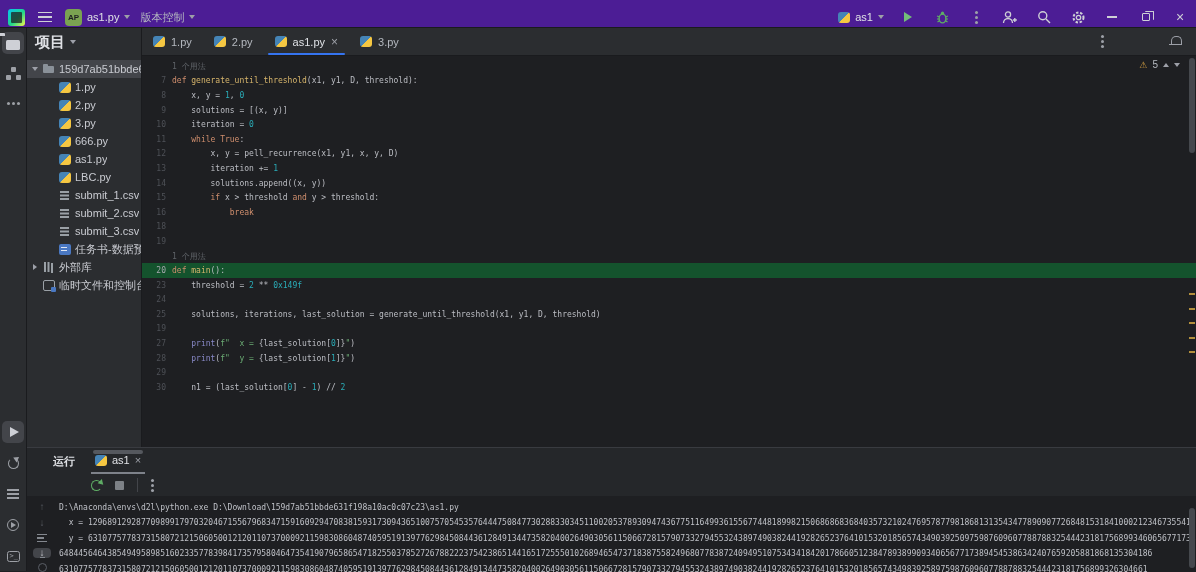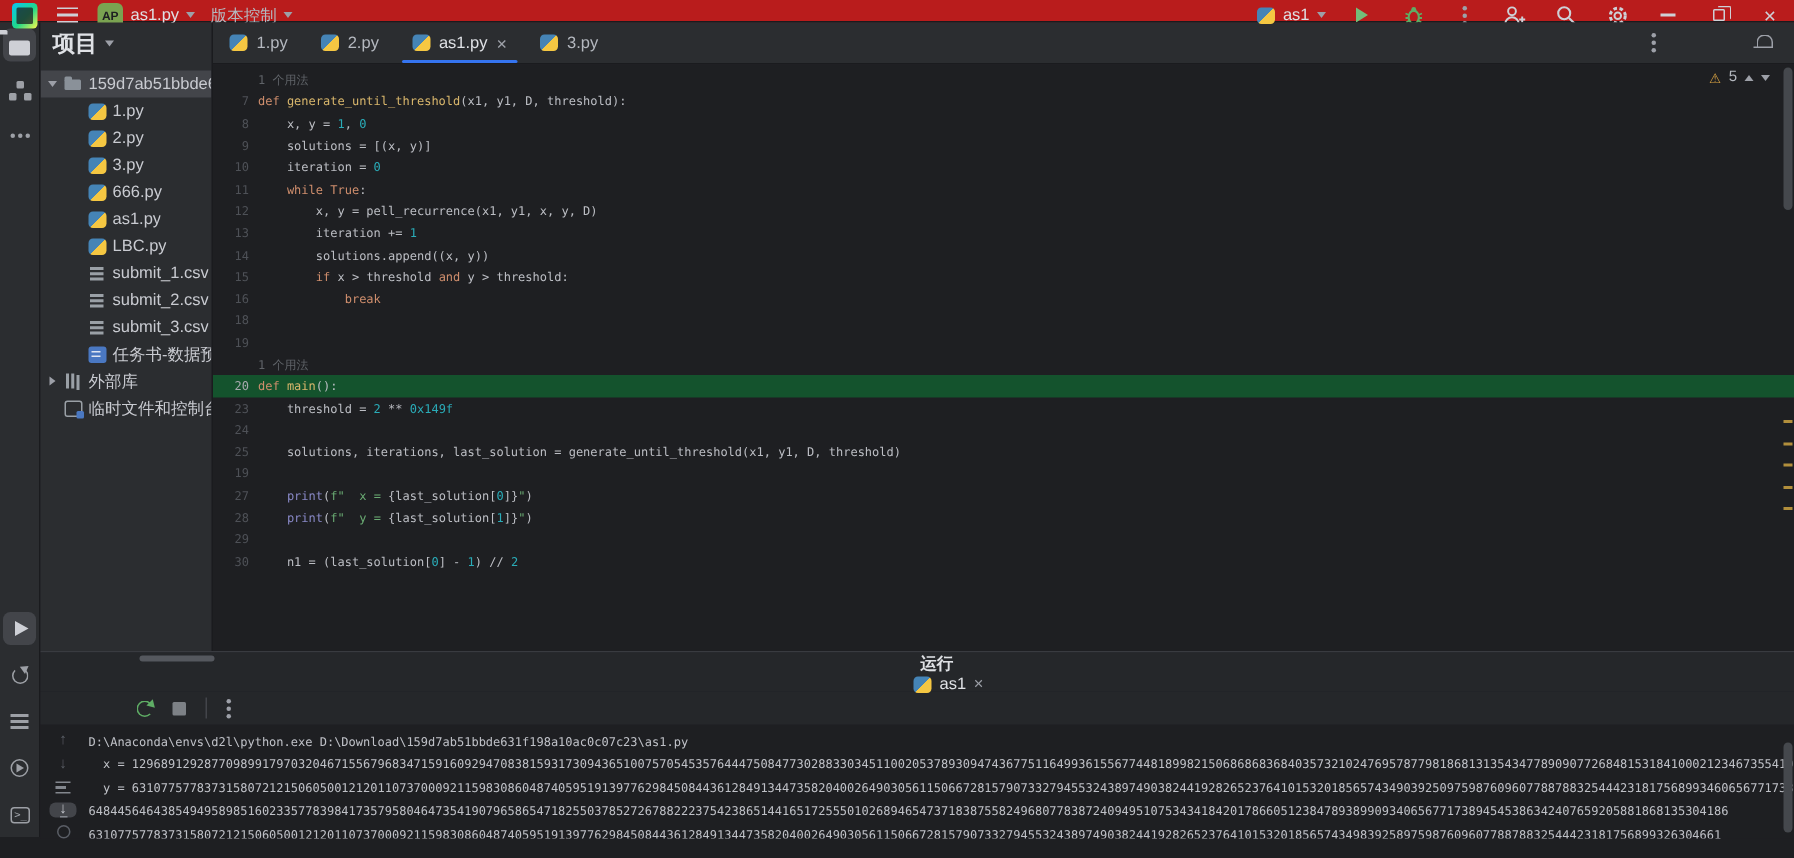--- a/index.html
+++ b/index.html
@@ -1,20 +1,20 @@
 <!DOCTYPE html>
 <html><head>
 <meta charset="utf-8">
 <style>
   * { margin:0; padding:0; box-sizing:border-box; }
   html,body { width:1196px; height:572px; overflow:hidden; background:#1e1f22;
     font-family:"Liberation Sans", sans-serif; color:#bcbec4; }
 
   
-  .titlebar { height:15px; background:#b91c1c; display:flex; align-items:flex-start;
+  .titlebar { height:28px; background:#4c1d95; display:flex; align-items:flex-end;
     border-bottom:1px solid #1a1b1e; padding:0 6px 0 8px; }
   .tb-left { display:flex; align-items:center; gap:10px; }
   .tb-spacer { flex:1; }
   .tb-right { display:flex; align-items:center; gap:14px; }
   .logo { width:17px; height:17px; border-radius:3px;
     background:linear-gradient(135deg,#07c3f2 0%,#21d789 55%,#fcf84a 100%); position:relative; }
   .logo::after{content:"";position:absolute;inset:3px;background:#1e1f22;border-radius:1px;opacity:.75}
   .ham { width:14px; height:10px; border-top:1.5px solid #ced0d6; border-bottom:1.5px solid #ced0d6; position:relative; }
   .ham::before{content:"";position:absolute;left:0;right:0;top:3.2px;height:1.5px;background:#ced0d6}
   .badge { width:17px; height:17px; border-radius:4px; background:#7aa351; color:#1e1f22;
@@ -106,21 +106,21 @@
   .mini-dn { width:0;height:0;border-left:3px solid transparent;border-right:3px solid transparent;border-top:4px solid #9da0a8; }
 
   .vscroll { position:absolute; top:0; right:0; width:9px; bottom:0; }
   .vthumb { position:absolute; top:2px; right:1.5px; width:6px; height:95px; background:#45484d; border-radius:3px; }
   .vmark { position:absolute; right:1px; width:6px; height:2px; background:#b28f3c; }
 
   
   .runpanel { height:125px; min-height:125px; border-top:1px solid #393b40; background:#1e1f22;
     display:flex; flex-direction:column; position:relative; }
   .drag-handle { position:absolute; top:2px; left:66px; width:50px; height:4px; border-radius:2px; background:#55585e; }
-  .run-header { height:26px; background:#25272a; display:flex; align-items:center; padding-left:26px;flex-direction:column; }
+  .run-header { height:26px; background:#25272a; display:flex; align-items:center; padding-left:26px; }
   .run-title { font-size:11px; font-weight:bold; color:#dfe1e5; }
   .run-tab { margin-left:16px; height:100%; display:flex; align-items:center; gap:5px; font-size:11px; color:#dfe1e5;
     border-bottom:2px solid #7e828a; padding:0 4px; }
   .run-toolbar { height:22px; background:#25272a; display:flex; align-items:center; gap:13px; padding-left:64px; }
   .rt-sep { width:1px; height:14px; background:#43454a; }
   .ic-rerun { width:11px; height:11px; border:1.6px solid #5fad65; border-radius:50%; border-right-color:transparent; position:relative; }
   .ic-rerun::after { content:""; position:absolute; right:-3px; top:-1px; width:0; height:0;
     border-top:3px solid transparent; border-bottom:3px solid transparent; border-left:5px solid #5fad65; transform:rotate(45deg); }
   .ic-stop { width:9px; height:9px; background:#7d8186; border-radius:1px; }
 

